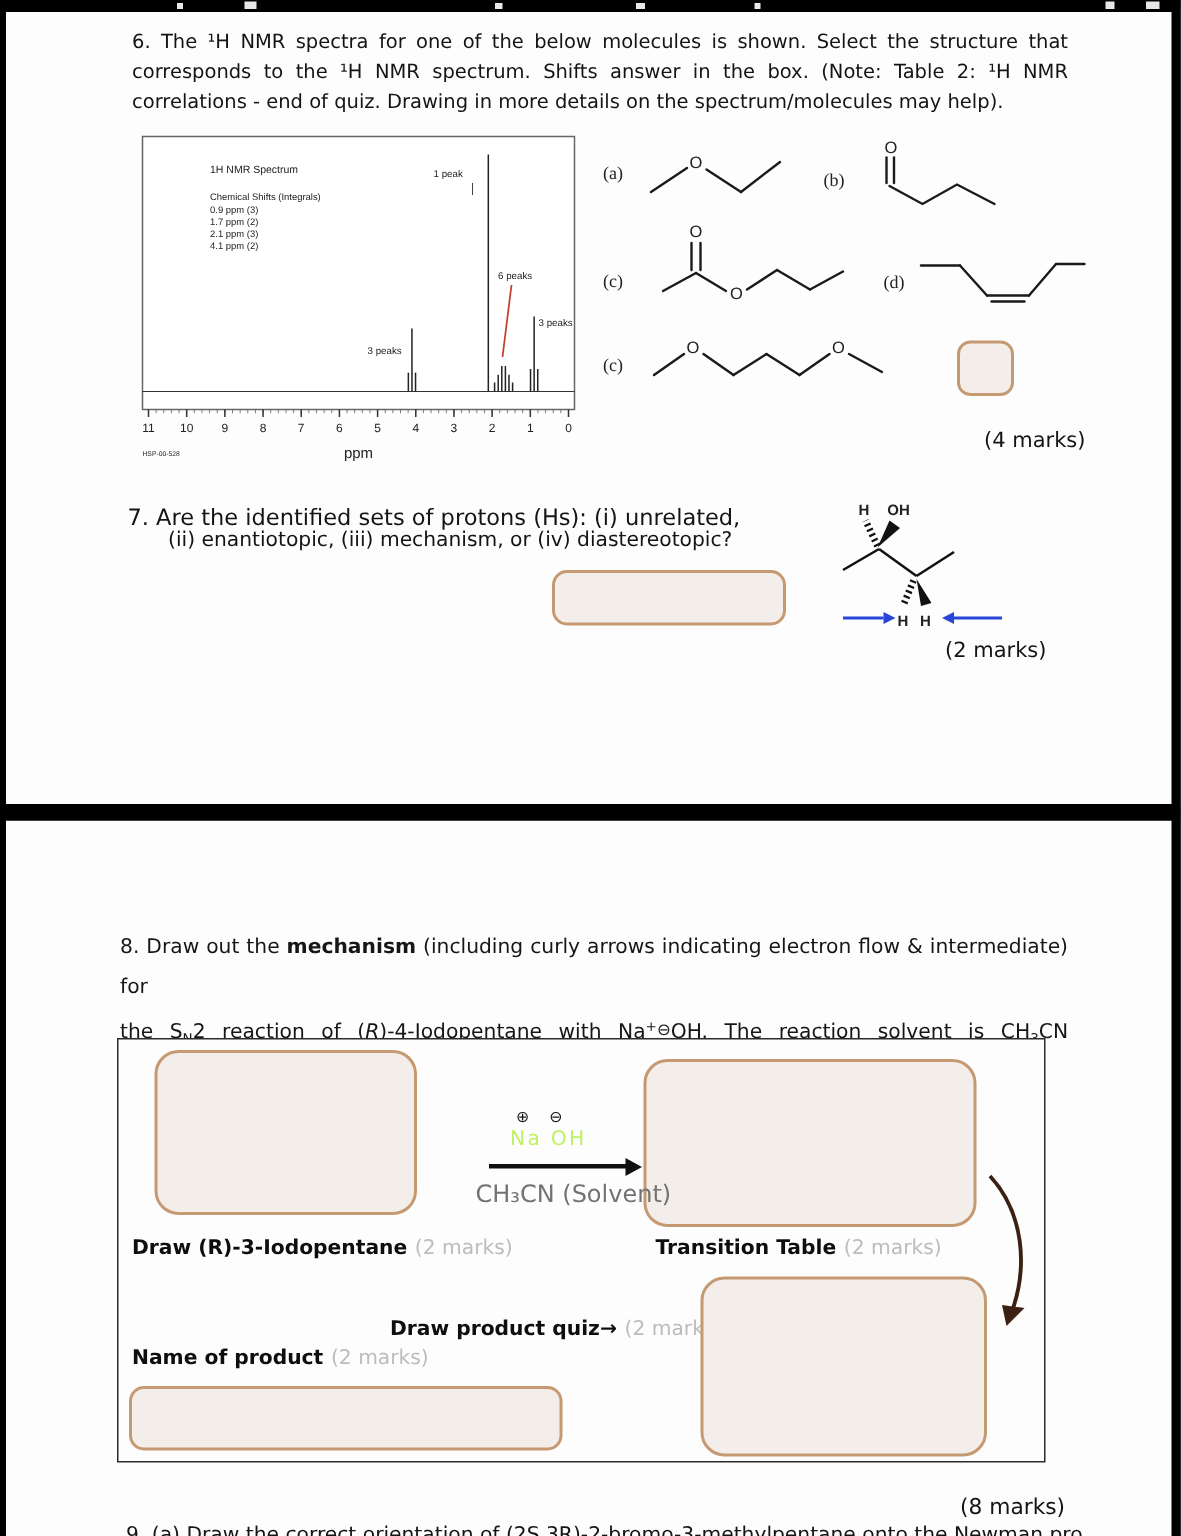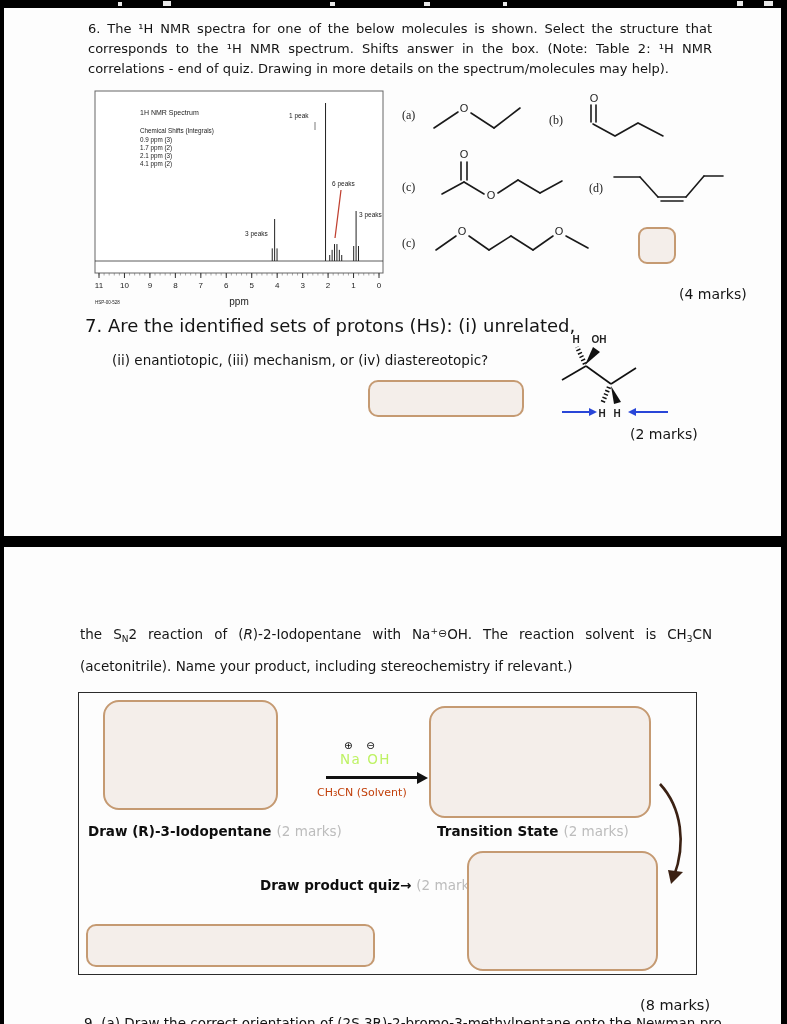--- a/index.html
+++ b/index.html
@@ -217,23 +217,23 @@
     <text x="32" y="11" font-size="11" text-anchor="middle">O</text>
     <polyline points="39,12 59,26"></polyline>
     <polyline points="59,26 81,12"></polyline>
     <polyline points="81,12 103,26"></polyline>
     <polyline points="103,26 123,12"></polyline>
     <text x="129" y="11" font-size="11" text-anchor="middle">O</text>
     <polyline points="136,12 158,24"></polyline>
   </svg>
 
   <div class="ansbox" style="left:638px;top:227px;width:38px;height:37px;border-radius:9px"></div>
-  <div class="marks" style="left:679px;top:286px">(4 marks)</div>
-
-  <div class="abs qtext" style="left:85px;top:316px;font-size:18px">7. Are the identified sets of protons (Hs): (i) unrelated,</div>
+  <div class="marks" style="left:656px;top:286px">(4 marks)</div>
+
+  <div class="abs qtext" style="left:85px;top:335px;font-size:15px">7. Are the identified sets of protons (Hs): (i) unrelated,</div>
   <div class="abs qtext" style="left:112px;top:350px;font-size:13.5px">(ii) enantiotopic, (iii) mechanism, or (iv) diastereotopic?</div>
   <div class="ansbox" style="left:368px;top:380px;width:156px;height:37px"></div>
 
   <svg class="abs" style="left:556px;top:326px" width="152" height="100">
     <text x="20" y="17" font-size="10" text-anchor="middle" font-weight="bold">H</text>
     <text x="43" y="17" font-size="10" text-anchor="middle" font-weight="bold">OH</text>
     <line x1="29" y1="38" x2="21" y2="21" stroke="#111" stroke-width="4.5" stroke-dasharray="1.5 2.2"></line>
     <polygon points="29,39 37,21 44,26" fill="#111"></polygon>
     <line x1="30" y1="40" x2="6" y2="54" stroke="#111" stroke-width="1.7"></line>
     <line x1="30" y1="40" x2="55" y2="58" stroke="#111" stroke-width="1.7"></line>
@@ -244,53 +244,58 @@
     <text x="61" y="91" font-size="10" text-anchor="middle" font-weight="bold">H</text>
     <line x1="6" y1="86" x2="33" y2="86" stroke="#2946d8" stroke-width="2"></line>
     <polygon points="33,82 41,86 33,90" fill="#2946d8"></polygon>
     <line x1="112" y1="86" x2="80" y2="86" stroke="#2946d8" stroke-width="2"></line>
     <polygon points="80,82 72,86 80,90" fill="#2946d8"></polygon>
   </svg>
 
   <div class="marks" style="left:630px;top:426px">(2 marks)</div>
 
   <div class="abs q8line" style="left:80px;top:618px;width:632px">
-    <div class="j"><span>the S</span><span class="sub">N</span><span>2 reaction of (</span><span class="it">R</span><span>)-2-Iodopentane with Na</span><span class="sup">+</span><span class="charge">⊖</span><span>OH. The reaction solvent is CH</span><span class="sub">3</span><span>CN</span></div>
+    <div class="j"><span>8. Draw out the </span><span class="bold">mechanism</span><span> (including curly arrows indicating electron flow &amp; intermediate) for</span></div>
+    <div class="j"><span>the S</span><span class="sub">N</span><span>2 reaction of (</span><span class="it">R</span><span>)-4-Iodopentane with Na</span><span class="sup">+</span><span class="charge">⊖</span><span>OH. The reaction solvent is CH</span><span class="sub">3</span><span>CN</span></div>
     <div>(acetonitrile). Name your product, including stereochemistry if relevant.)</div>
   </div>
 
   <div id="q8-outer"></div>
 
   <div class="ansbox" style="left:103px;top:700px;width:175px;height:110px;border-radius:16px"></div>
   <div class="ansbox" style="left:429px;top:706px;width:222px;height:112px;border-radius:16px"></div>
 
   <div class="dlabel" style="left:344px;top:739px;font-size:10.5px;letter-spacing:5px;color:#111">⊕ ⊖</div>
   <div class="dlabel" style="left:340px;top:751px;font-size:13.5px;letter-spacing:1.5px;color:#bef264">Na OH</div>
   <div class="arrowbar" style="left:326px;top:776px;width:92px;height:3px"></div>
   <div class="arrowhead-r" style="left:417px;top:771.5px"></div>
-  <div class="dlabel" style="left:317px;top:786px;font-size:11px;color:#c2410c">CH₃CN (Solvent)</div>
+  <div class="dlabel" style="left:317px;top:786px;font-size:16px;color:#737373">CH₃CN (Solvent)</div>
 
   <div class="dlabel" style="left:88px;top:821px">
     <span class="blabel">Draw (R)-3-Iodopentane</span>
     <span class="gray" style="font-size:13.5px">(2 marks)</span>
   </div>
   <div class="dlabel" style="left:437px;top:821px">
-    <span class="blabel">Transition State</span>
+    <span class="blabel">Transition Table</span>
     <span class="gray" style="font-size:13.5px">(2 marks)</span>
   </div>
 
   <svg class="abs" style="left:638px;top:780px" width="52" height="115">
     <path d="M 22,4 C 44,28 48,64 36,96" stroke="#3b2113" stroke-width="2.6" fill="none"></path>
     <polygon points="33,104 45,92 30,90" fill="#3b2113"></polygon>
   </svg>
 
   <div class="dlabel" style="left:260px;top:875px">
     <span class="blabel">Draw product quiz→</span>
     <span class="gray" style="font-size:13.5px">(2 marks)</span>
   </div>
+  <div class="dlabel" style="left:88px;top:894px">
+    <span class="blabel">Name of product</span>
+    <span class="gray" style="font-size:13.5px">(2 marks)</span>
+  </div>
 
   <div class="ansbox" style="left:467px;top:851px;width:191px;height:120px;border-radius:16px"></div>
   <div class="ansbox" style="left:86px;top:924px;width:289px;height:43px;border-radius:10px"></div>
 
   <div class="marks" style="left:640px;top:997px;font-size:14.5px">(8 marks)</div>
 
   <div class="clipline" style="left:84px;top:1015px">9. (a) Draw the correct orientation of (2S,3R)-2-bromo-3-methylpentane onto the Newman pro</div>
 
 </div>
 

